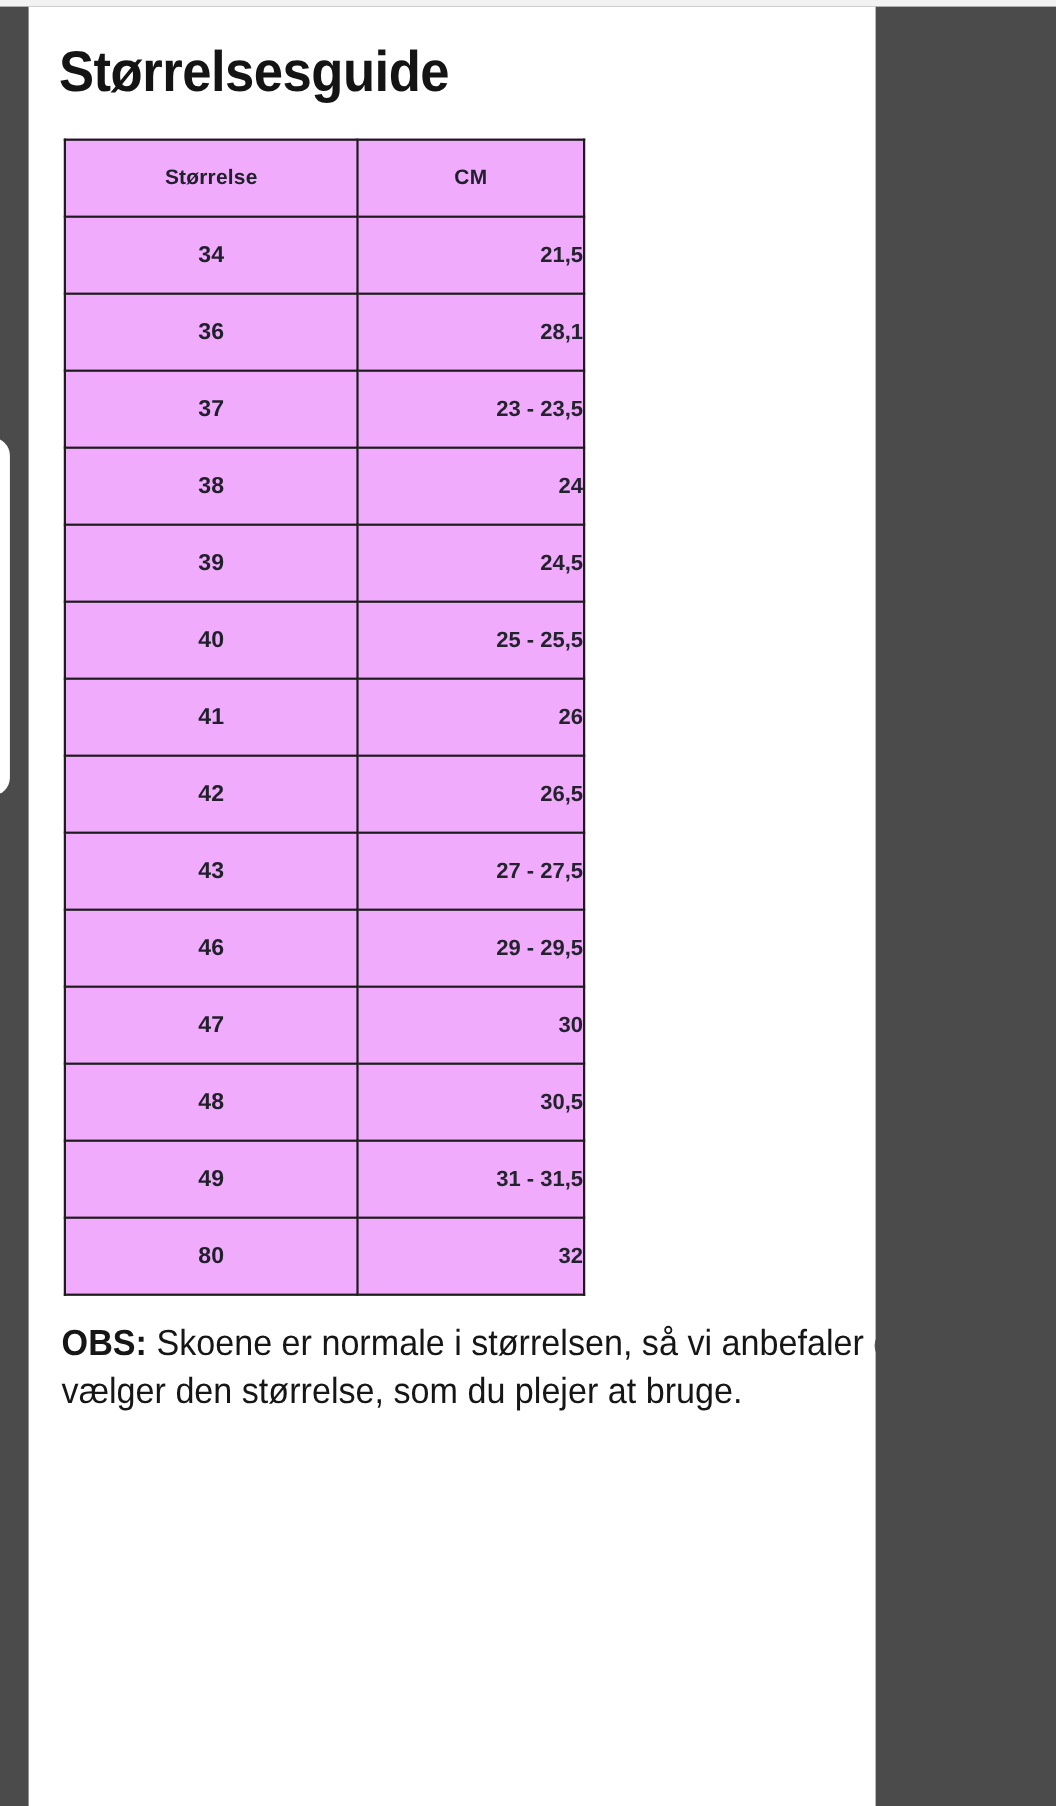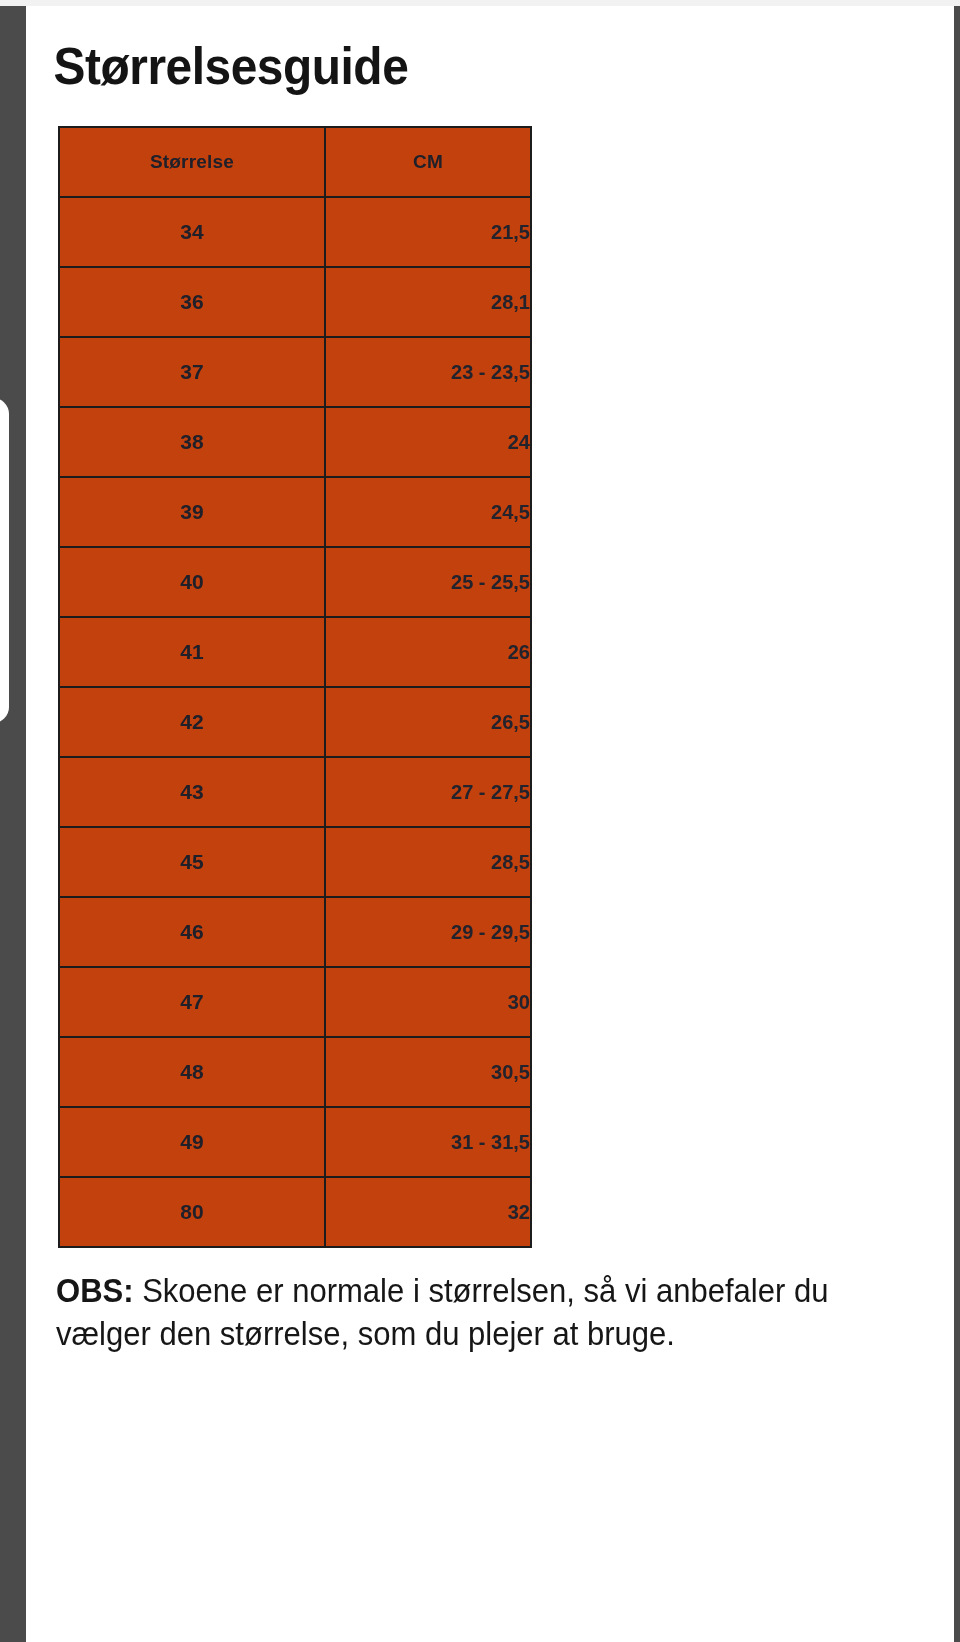--- a/index.html
+++ b/index.html
@@ -42,21 +42,21 @@
     height: 325px;
     background: #ffffff;
     border-radius: 16px;
   }
 
   
   #sheet {
     position: absolute;
     left: 26px;
     top: 6px;
-    width: 928px;
+    width: 770px;
     height: 1636px;
     background: #ffffff;
     box-sizing: border-box;
     padding: 0;
     overflow: hidden;
   }
 
   #page-title {
     margin: 0;
     padding: 32px 0 0 30px;
@@ -69,21 +69,21 @@
     transform: scaleX(0.92);
     transform-origin: left center;
   }
 
   
   #size-table {
     margin: 31px 0 0 32px;
     border-collapse: collapse;
     table-layout: fixed;
     width: 472px;
-    background: #c2410c;
+    background: #f0abfc;
   }
   #size-table col.c-size { width: 266px; }
   #size-table col.c-cm   { width: 206px; }
 
   #size-table th,
   #size-table td {
     border: 2px solid #1c1c1c;
     height: 68px;
     text-align: center;
     vertical-align: middle;
@@ -175,24 +175,20 @@
         </tr>
         <tr>
           <td class="size-cell">42</td>
           <td class="cm-cell">26,5</td>
         </tr>
         <tr>
           <td class="size-cell">43</td>
           <td class="cm-cell">27 - 27,5</td>
         </tr>
         <tr>
-          <td class="size-cell">45</td>
-          <td class="cm-cell">28,5</td>
-        </tr>
-        <tr>
           <td class="size-cell">46</td>
           <td class="cm-cell">29 - 29,5</td>
         </tr>
         <tr>
           <td class="size-cell">47</td>
           <td class="cm-cell">30</td>
         </tr>
         <tr>
           <td class="size-cell">48</td>
           <td class="cm-cell">30,5</td>

